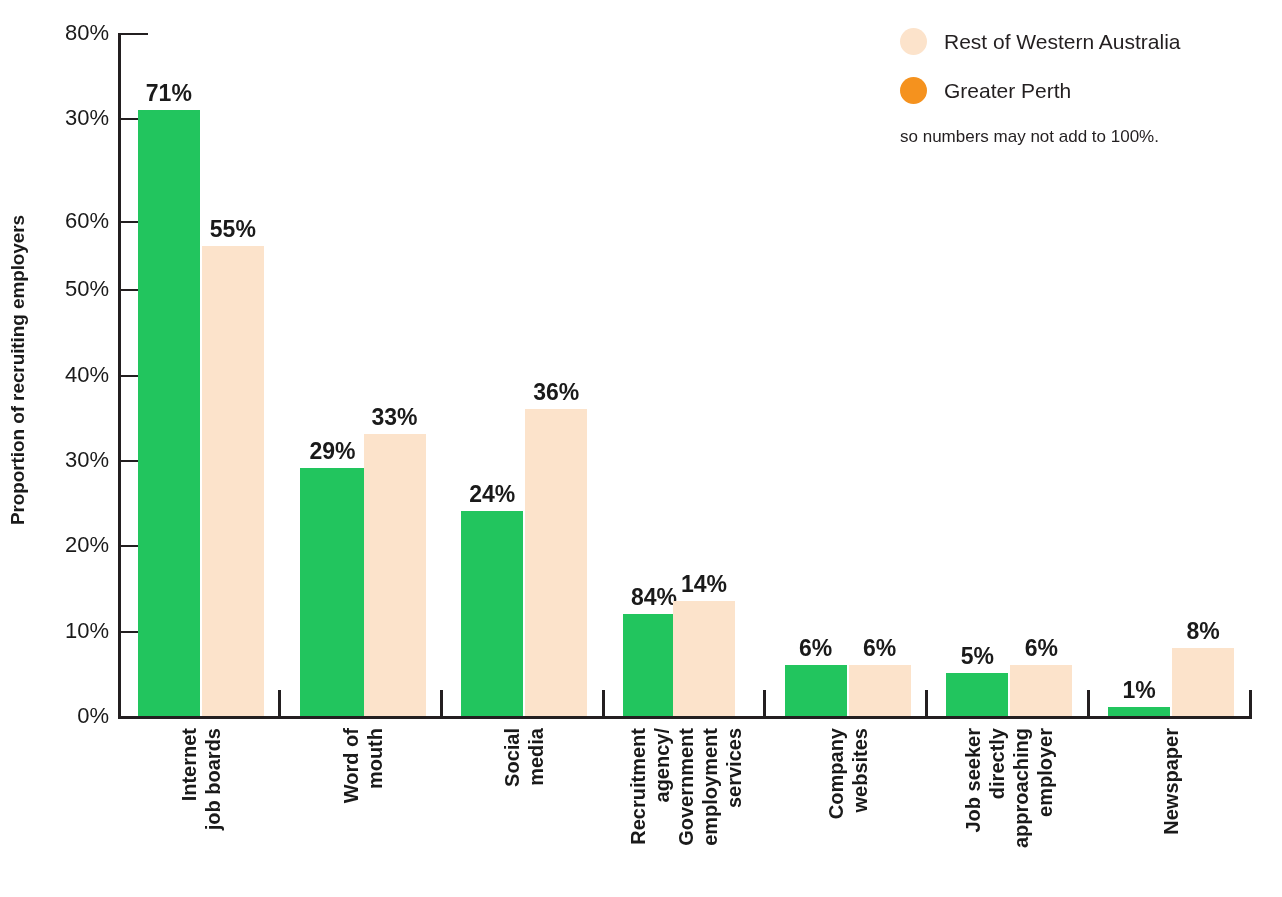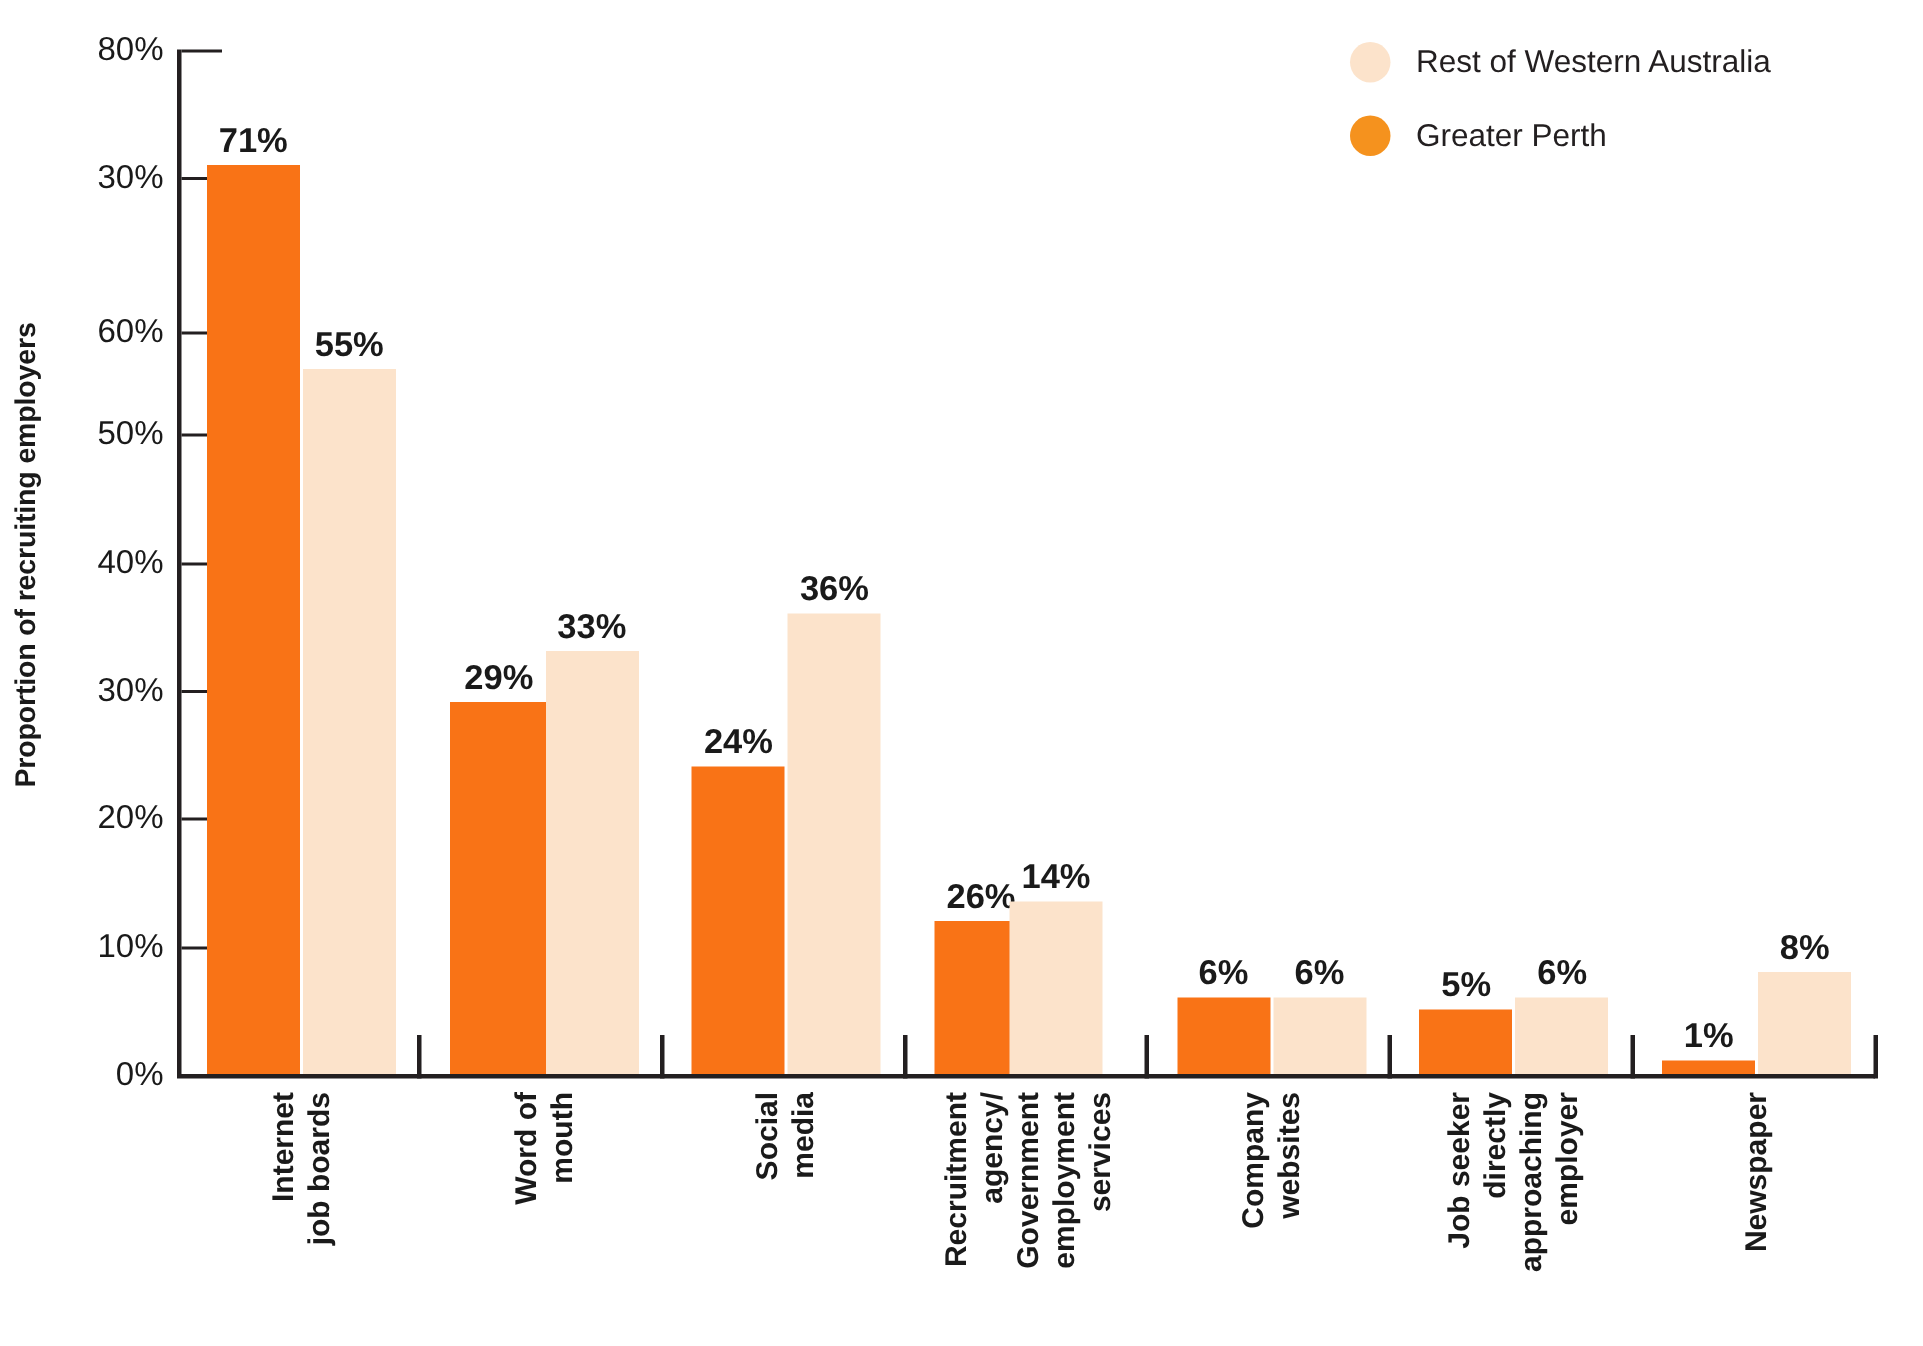--- a/index.html
+++ b/index.html
@@ -87,21 +87,21 @@
     width: 3px;
     height: 29px;
     background: #231f20;
   }
 
   
   .bar {
     position: absolute;
     bottom: 0;
   }
-  .bar.perth { background: #f97316; }
+  .bar.perth { background: #22c55e; }
   .bar.rest  { background: #FCE3CB; }
   .bar-value {
     position: absolute;
     left: 50%;
     transform: translateX(-50%);
     bottom: 100%;
     margin-bottom: 3px;
     font-size: 23px;
     font-weight: bold;
     white-space: nowrap;
@@ -228,21 +228,21 @@
         <div class="bar rest" style="left: 245.571px; width: 62px; height: 281.738px;">
           <div class="bar-value">33%</div>
         </div>
         <div class="bar perth" style="left: 343.286px; width: 62px; height: 204.9px;">
           <div class="bar-value">24%</div>
         </div>
         <div class="bar rest" style="left: 407.286px; width: 62px; height: 307.35px;">
           <div class="bar-value">36%</div>
         </div>
         <div class="bar perth" style="left: 505px; width: 62px; height: 102.45px;">
-          <div class="bar-value">26%</div>
+          <div class="bar-value">84%</div>
         </div>
         <div class="bar rest" style="left: 555px; width: 62px; height: 115px;">
           <div class="bar-value">14%</div>
         </div>
         <div class="bar perth" style="left: 666.714px; width: 62px; height: 51.225px;">
           <div class="bar-value">6%</div>
         </div>
         <div class="bar rest" style="left: 730.714px; width: 62px; height: 51.225px;">
           <div class="bar-value">6%</div>
         </div>
@@ -313,16 +313,17 @@
   <div class="legend">
     <div class="legend-row">
       <div class="legend-swatch rest"></div>
       <div class="legend-text">Rest of Western Australia</div>
     </div>
     <div class="legend-row">
       <div class="legend-swatch perth"></div>
       <div class="legend-text">Greater Perth</div>
     </div>
     <div class="legend-note">
+      <div>so numbers may not add to 100%.</div>
     </div>
   </div>
 
 </div>
 
 </body></html>

